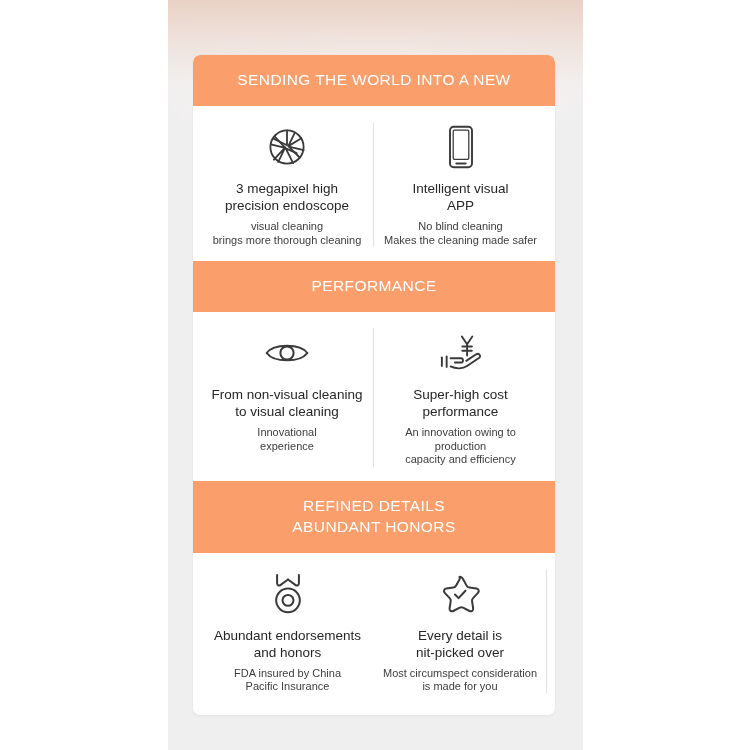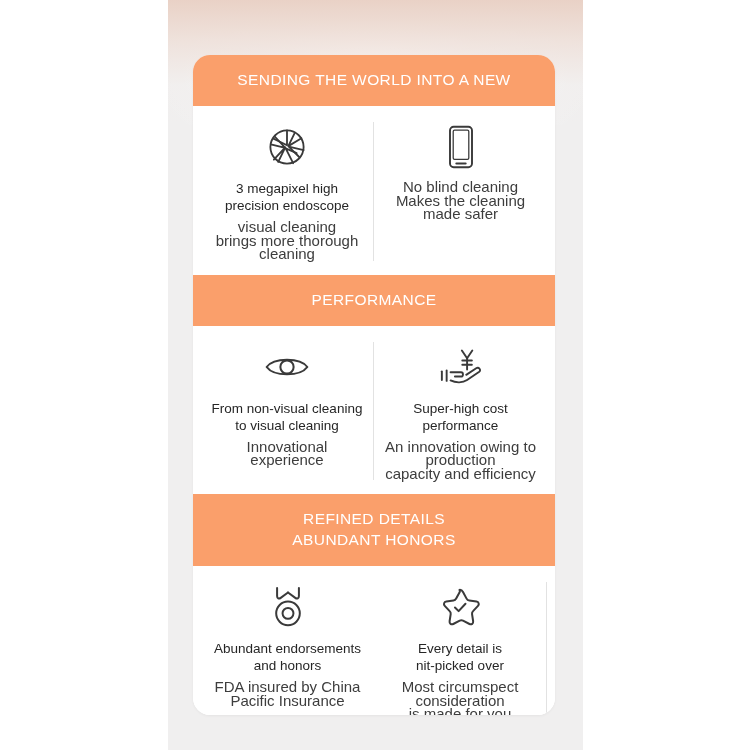--- a/index.html
+++ b/index.html
@@ -53,21 +53,21 @@
   }
 
   
   #card {
     position: absolute;
     left: 193px;
     top: 55px;
     width: 362px;
     height: 660px;
     background: #ffffff;
-    border-radius: 17px;
+    border-radius: 7px;
     box-shadow: 0 1px 3px rgba(0,0,0,0.05);
     overflow: hidden;
     box-sizing: border-box;
   }
 
   
   .banner {
     background: #fa9f6b;
     color: #ffffff;
     text-align: center;
@@ -118,21 +118,21 @@
   }
 
   .feature-title {
     font-size: 13.5px;
     line-height: 17px;
     color: #262626;
     font-weight: 400;
     margin-bottom: 6px;
   }
   .feature-sub {
-    font-size: 15px;
+    font-size: 11px;
     line-height: 13.5px;
     color: #3d3d3d;
     font-weight: 400;
   }
 </style>
 </head>
 <body>
 
 <div id="page">
 
@@ -169,20 +169,24 @@
         </div>
       </div>
 
       <div class="feature-col">
         <div class="feature-icon">
           <svg width="28" height="44" viewBox="0 0 30 48" fill="none" stroke="#3a3a3a" stroke-width="2.1" stroke-linecap="round" stroke-linejoin="round">
             <rect x="3" y="2" width="24" height="44" rx="4"></rect>
             <rect x="6.5" y="5.5" width="17" height="32" rx="1.5" stroke-width="1.4"></rect>
             <line x1="10" y1="42" x2="20" y2="42" stroke-width="2.4"></line>
           </svg>
+        </div>
+        <div class="feature-title">
+          <span>Intelligent visual</span><br>
+          <span>APP</span>
         </div>
         <div class="feature-sub">
           <span>No blind cleaning</span><br>
           <span>Makes the cleaning made safer</span>
         </div>
       </div>
 
     </div>
 
     <div class="banner">

